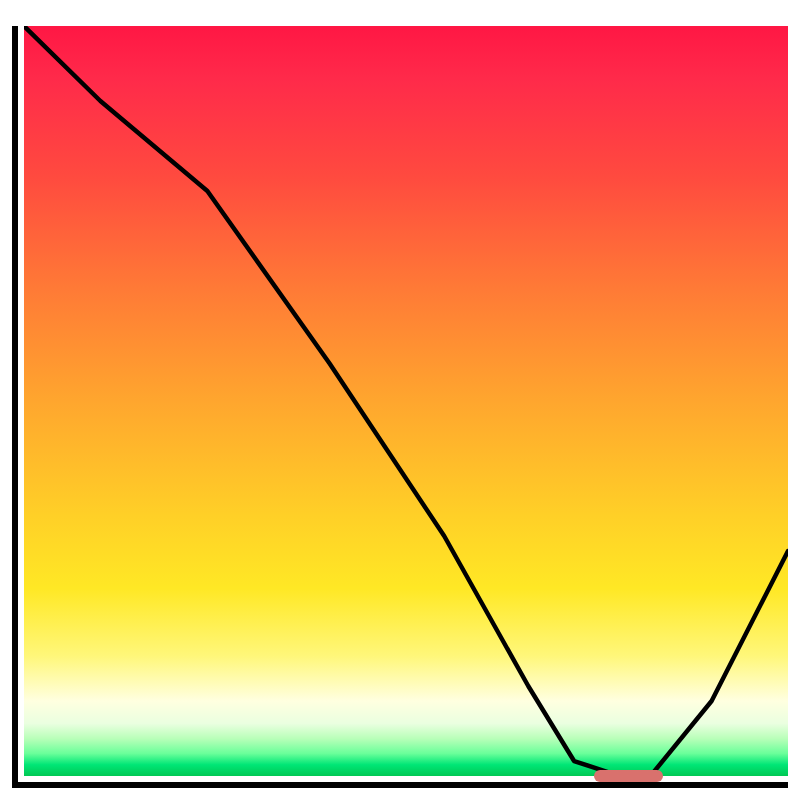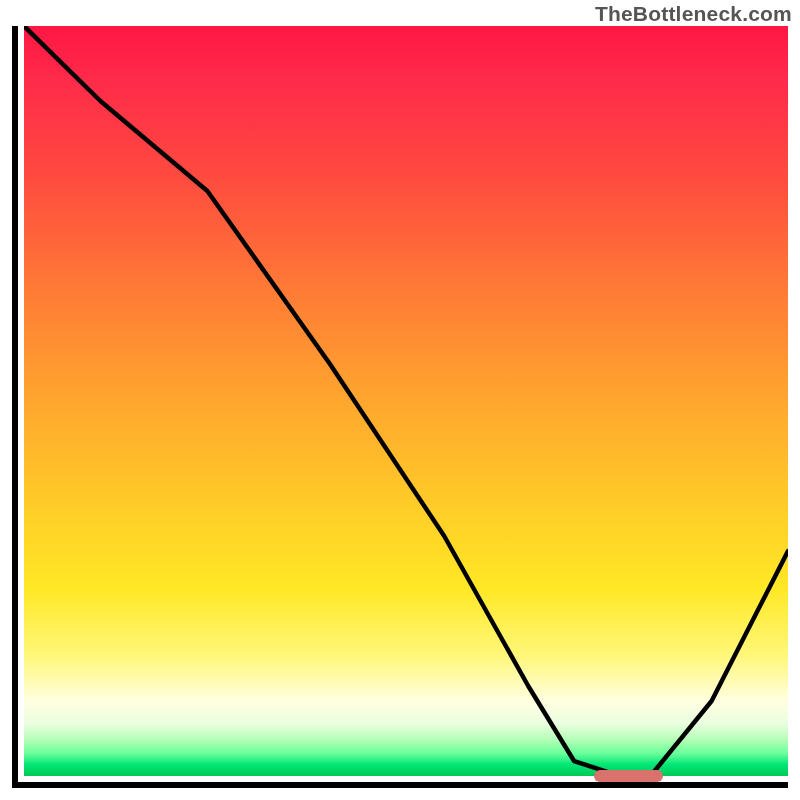--- a/index.html
+++ b/index.html
@@ -62,21 +62,20 @@
     position: absolute;
     height: 12px;
     border-radius: 6px;
     background: #d9716d;
   }
 </style>
 </head>
 <body>
 
 <div class="wrap">
-  <div class="watermark">TheBottleneck.com</div>
 
   <div class="plot">
     <div class="grad"></div>
 
     <svg class="curve" viewBox="0 0 770 756" preserveAspectRatio="none">
 
       <path id="curve-path" fill="none" stroke="#000" stroke-width="4.5" stroke-linecap="round" stroke-linejoin="round" d="M0.0 0.0 L77.0 75.6 L184.8 166.3 L308.0 340.2 L423.5 514.1 L508.2 665.3 L554.4 740.9 L600.6 756.0 L631.4 756.0 L693.0 680.4 L770.0 529.2"></path>
     </svg>
 
     <div id="opt-marker" class="marker" style="left: 575.8px; width: 69.3px; top: 743.952px;"></div>

